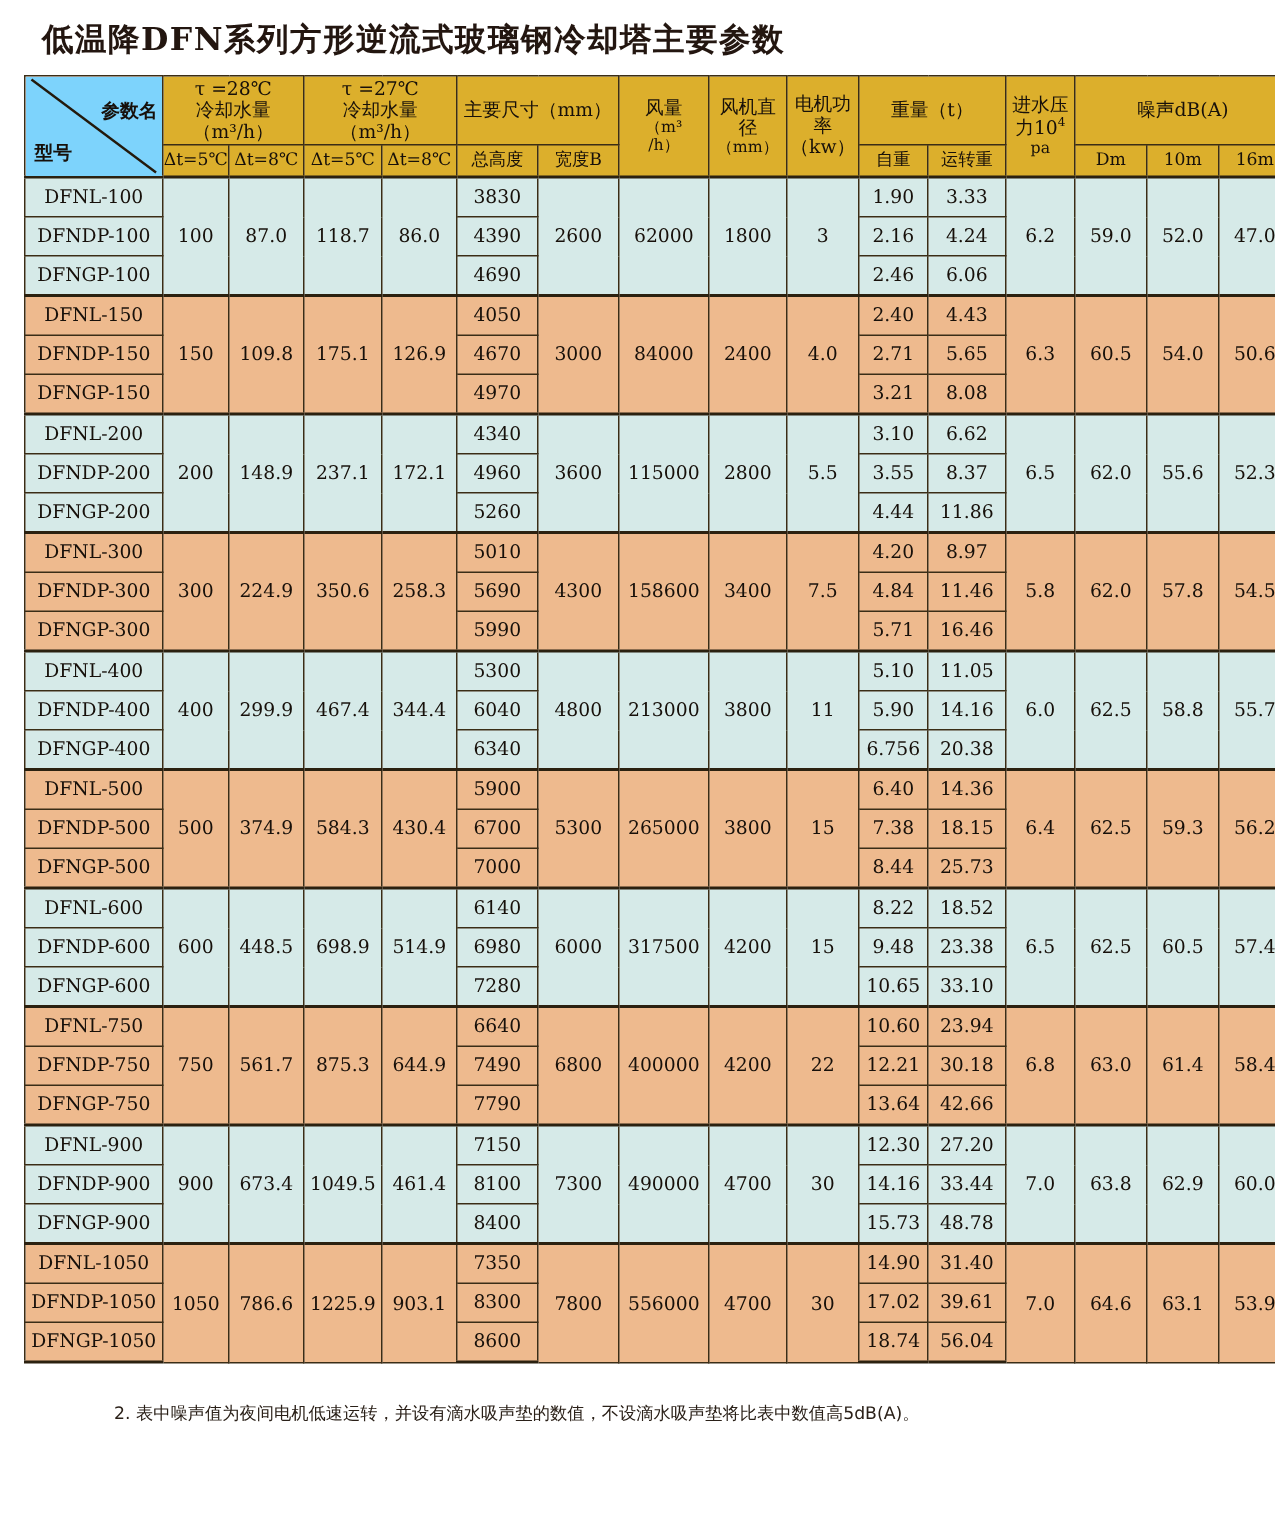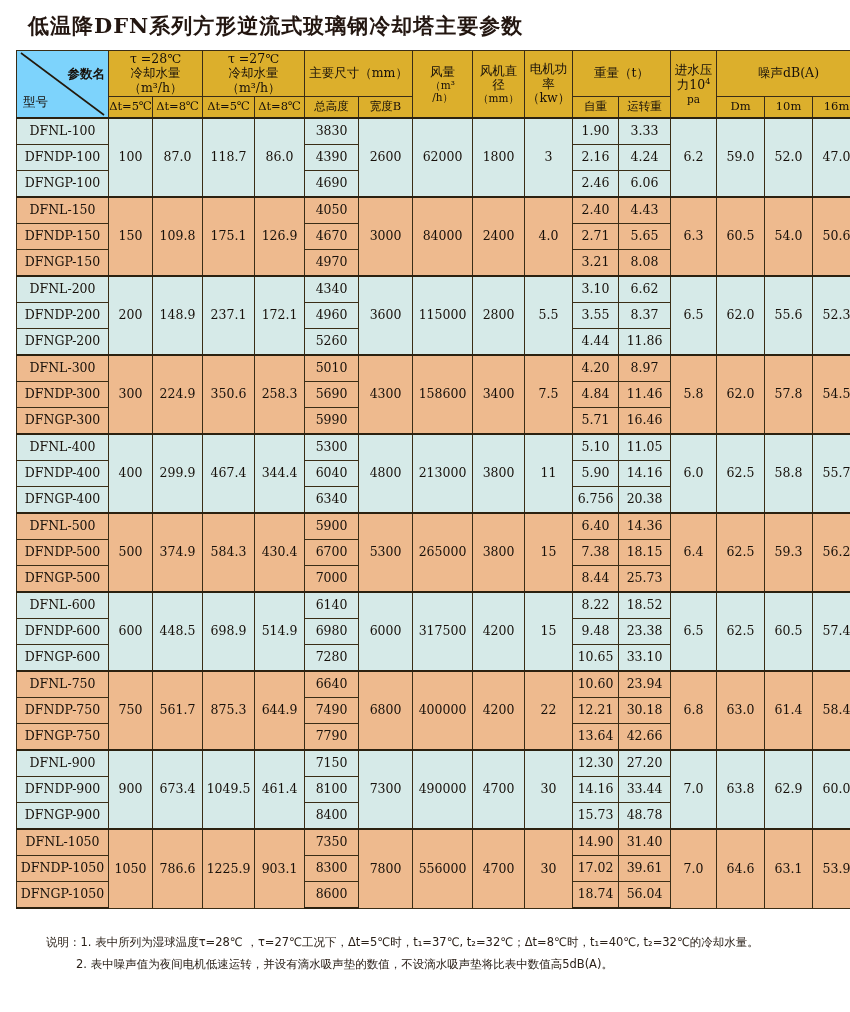--- a/index.html
+++ b/index.html
@@ -3,21 +3,21 @@
 <meta charset="utf-8">
 <style>
   html,body{margin:0;padding:0;}
   body{
     width:850px;height:1012px;
     background:#ffffff;
     font-family:"DejaVu Sans","Liberation Sans",sans-serif;
     color:#1a1008;
     overflow:hidden;
   }
-  .page{position:relative;width:850px;height:1012px;box-sizing:border-box;}
+  .page{position:relative;width:763px;height:1012px;box-sizing:border-box;}
 
   .title{
     font-family:"DejaVu Serif","Liberation Serif",serif;
     font-weight:bold;
     font-size:21px;
     letter-spacing:1px;
     color:#231610;
     padding:12px 0 10px 28px;
     white-space:nowrap;
   }
@@ -55,21 +55,21 @@
     background:#7dd3fc;
     overflow:hidden;
   }
   .corner .diag{
     position:absolute;left:0;top:0;width:100%;height:100%;
   }
   .corner .p1{
     position:absolute;right:3px;top:16px;font-weight:bold;font-size:12.5px;
   }
   .corner .p2{
-    position:absolute;left:6px;bottom:8px;font-weight:normal;font-size:12.5px;
+    position:absolute;left:6px;bottom:8px;font-weight:bold;font-size:12.5px;
   }
   .u{font-size:10.5px;}
   sup{font-size:8px;vertical-align:super;}
 
   tbody td{height:25px;}
   tr.lt td{background:#d6eae8;}
   tr.or td{background:#eeba8e;}
   td.model{
     text-align:left;
     padding-left:5px;
@@ -472,17 +472,16 @@
         <tr class="or grpend">
           <td class="model">DFNGP-1050</td>
           <td>8600</td>
           <td>18.74</td>
           <td>56.04</td>
         </tr>
       </tbody>
   </table>
 
   <div class="notes">
-    <div class="n1">说明：1. 表中所列为湿球温度τ=28℃ ，τ=27℃工况下，Δt=5℃时，t₁=37℃, t₂=32℃；Δt=8℃时，t₁=40℃, t₂=32℃的冷却水量。</div>
     <div class="n2">2. 表中噪声值为夜间电机低速运转，并设有滴水吸声垫的数值，不设滴水吸声垫将比表中数值高5dB(A)。</div>
   </div>
 
 </div>
 
 </body></html>

